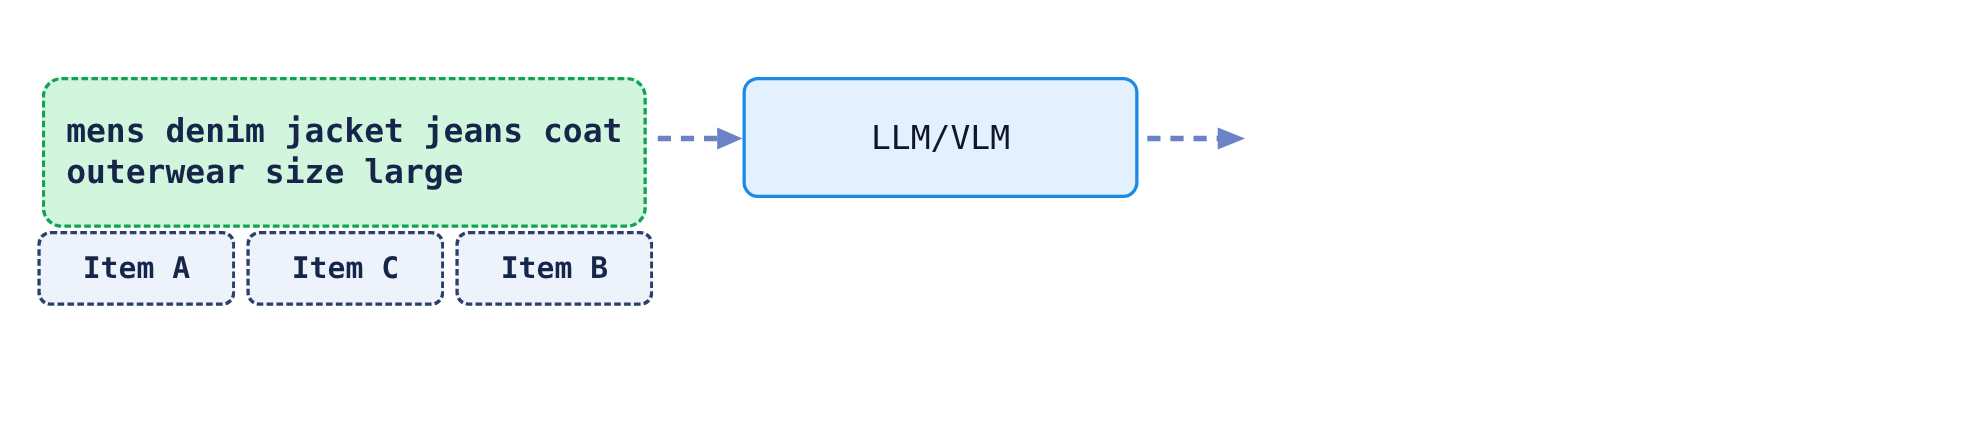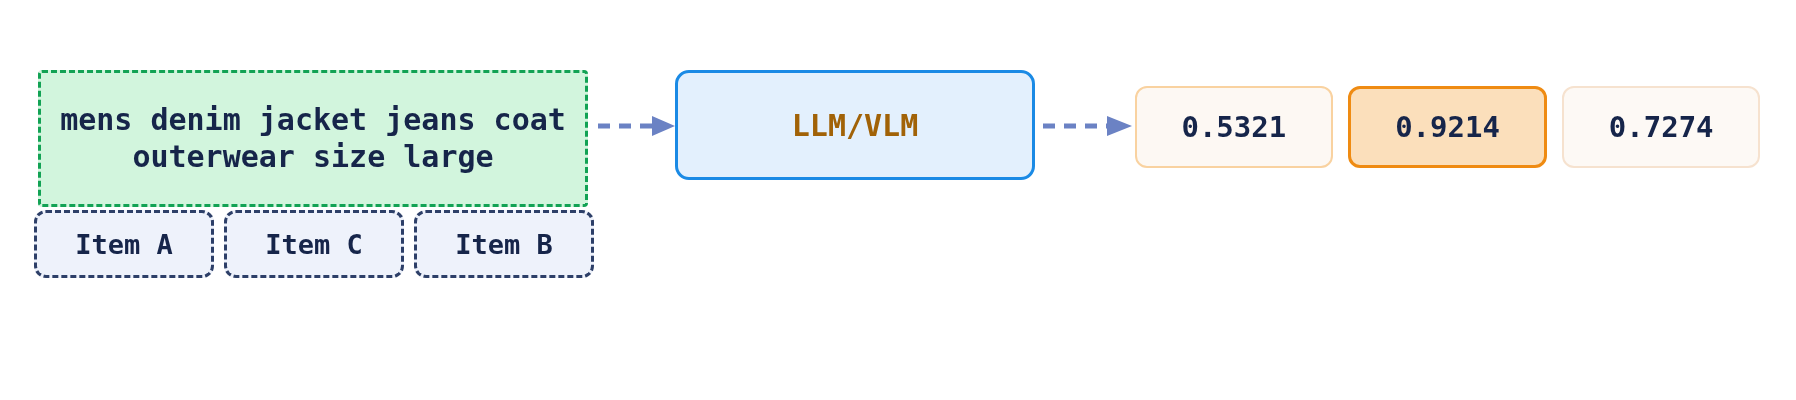--- a/index.html
+++ b/index.html
@@ -25,25 +25,25 @@
   
   .query-box {
     position: absolute;
     left: 38px;
     top: 70px;
     width: 550px;
     height: 137px;
     box-sizing: border-box;
     background: #d2f5dd;
     border: 3px dashed #12a254;
-    border-radius: 4px;
+    border-radius: 18px;
     display: flex;
     align-items: center;
     justify-content: center;
-    text-align: center;
+    text-align: left;
   }
   .query-text {
     font-family: "DejaVu Sans Mono", "Liberation Mono", monospace;
     font-size: 30px;
     font-weight: 700;
     line-height: 1.22;
     color: #16254a;
     letter-spacing: 0px;
     white-space: pre-line;
     padding: 0 14px;
@@ -94,22 +94,22 @@
     background: #e3f0fd;
     border: 3px solid #1a8ae5;
     border-radius: 14px;
     display: flex;
     align-items: center;
     justify-content: center;
   }
   .model-text {
     font-family: "DejaVu Sans Mono", "Liberation Mono", monospace;
     font-size: 30px;
-    font-weight: 700;
-    color: #a16207;
+    font-weight: 400;
+    color: #0f172a;
   }
 
   
   .scores-row {
     position: absolute;
     left: 1135px;
     top: 86px;
     width: 625px;
     height: 82px;
     display: flex;
@@ -172,25 +172,14 @@
     <div class="model-text">LLM/VLM</div>
   </div>
 
   <div class="arrow" style="left:1043px; top:114px; width:90px;">
     <svg width="90" height="24" viewBox="0 0 90 24">
       <line x1="0" y1="12" x2="66" y2="12" stroke="#6b82c4" stroke-width="5" stroke-dasharray="12 9" stroke-linecap="butt"></line>
       <polygon points="64,2 89,12 64,22" fill="#6b82c4"></polygon>
     </svg>
   </div>
 
-  <div class="scores-row">
-    <div class="score-box">
-      <span>0.5321</span>
-    </div>
-    <div class="score-box emphasis">
-      <span>0.9214</span>
-    </div>
-    <div class="score-box faint">
-      <span>0.7274</span>
-    </div>
-  </div>
 
 </div>
 
 </body></html>

